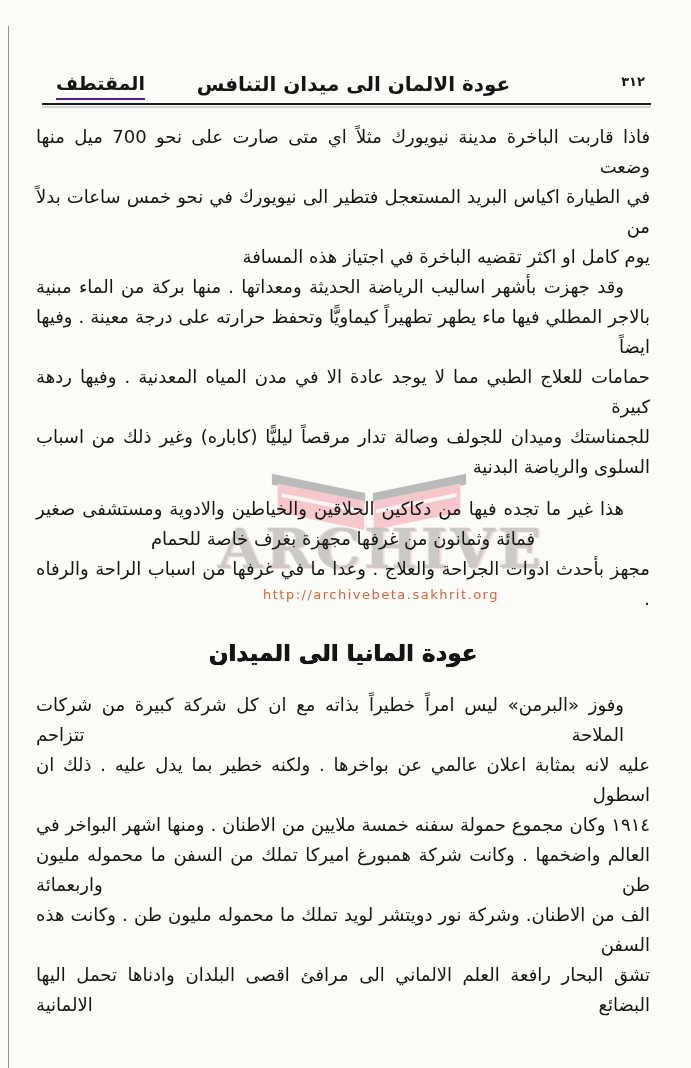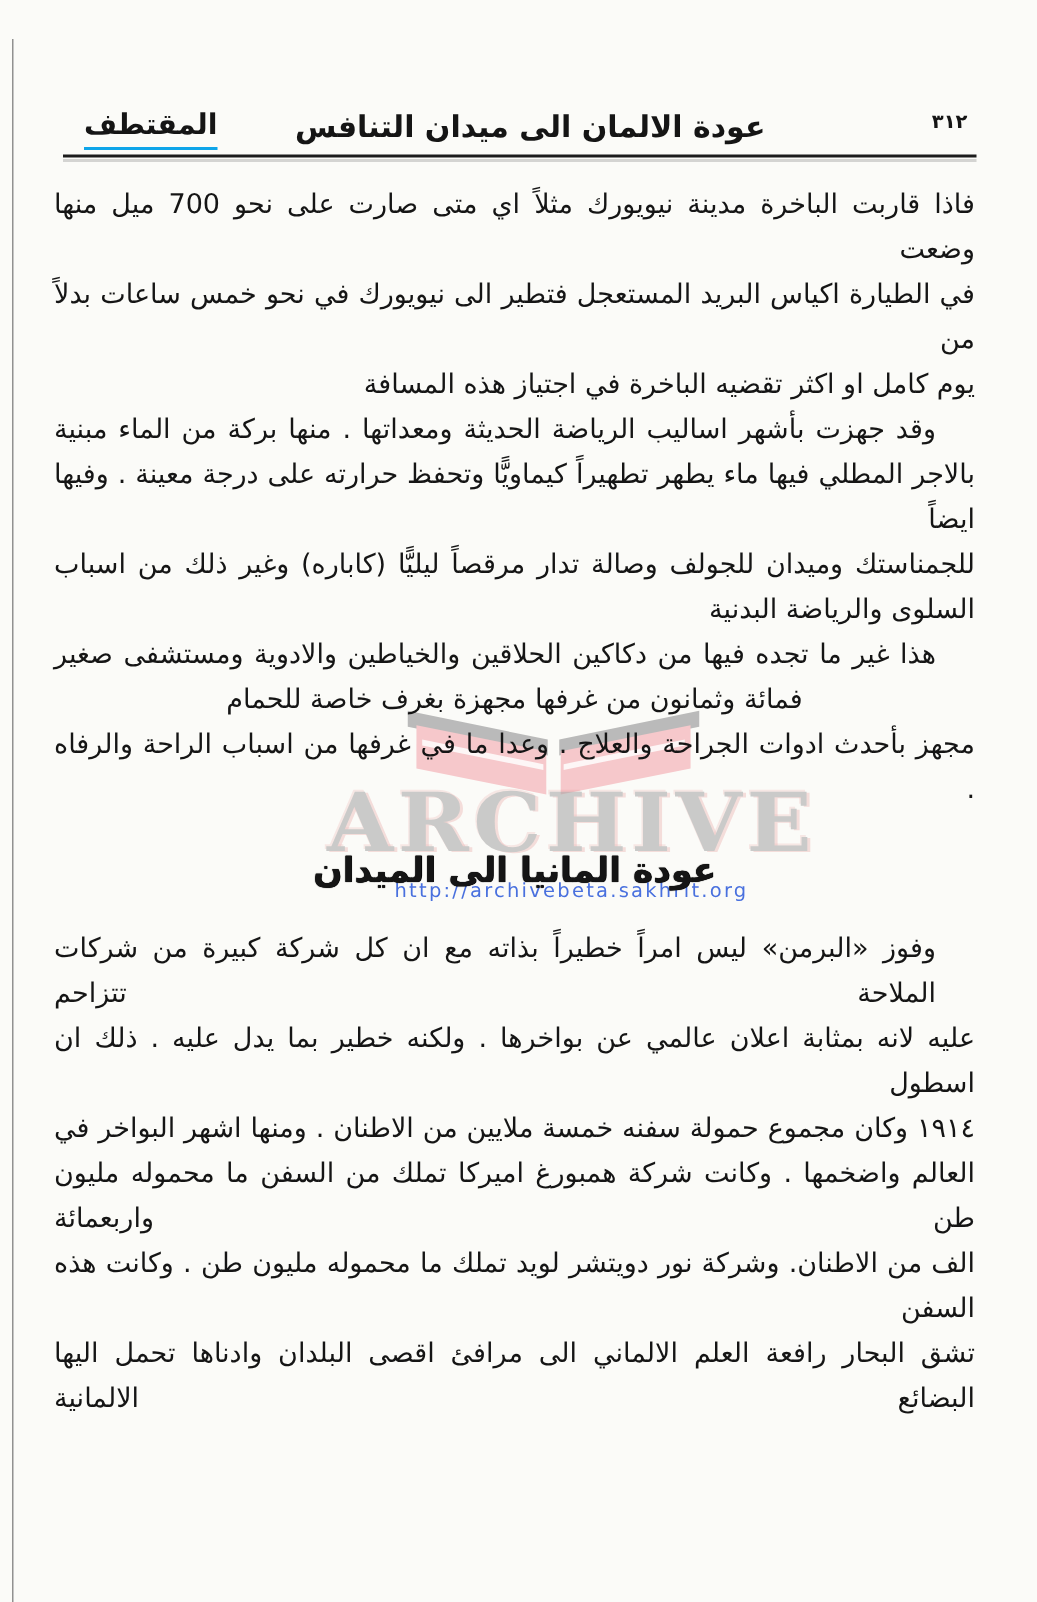--- a/index.html
+++ b/index.html
@@ -13,21 +13,21 @@
     color:#151515;
   }
   .edge-line{
     position:absolute;left:8px;top:26px;bottom:0;width:1px;
     background:rgba(110,110,110,.75);
   }
   .header{position:absolute;top:66px;left:0;right:0;height:42px;}
   .journal{
     position:absolute;left:56px;top:6px;
     font-size:19px;font-weight:bold;
-    border-bottom:2px solid #0ea5e9;padding-bottom:4px;
+    border-bottom:2px solid #4c1d95;padding-bottom:4px;
   }
   .htitle{
     position:absolute;left:16px;right:0;top:6px;text-align:center;
     font-size:20px;font-weight:bold;
   }
   .pagenum{
     position:absolute;right:46px;top:8px;
     font-size:13px;font-weight:bold;letter-spacing:3px;
   }
   .rule{
@@ -60,21 +60,21 @@
     font-size:57px;line-height:60px;letter-spacing:3px;
     color:#a3a3a3;opacity:.55;
     text-shadow:2px 1px 0 rgba(222,128,128,.45),-1px -1px 0 rgba(222,128,128,.3);
     transform:scaleY(.95);
   }
   .wm-url{
     position:absolute;top:587px;left:198px;width:366px;z-index:1;
     text-align:center;direction:ltr;
     font-family:"DejaVu Sans",sans-serif;
     font-size:13px;letter-spacing:1.5px;
-    color:#1d4ed8;opacity:.8;
+    color:#c2410c;opacity:.8;
   }
 </style>
 </head>
 <body>
 
 <div class="page">
 
   <div class="edge-line"></div>
 
   <svg class="wm-book" viewBox="0 0 210 72" aria-hidden="true">
@@ -98,24 +98,25 @@
   <div class="content">
     <div>
         <div class="para">
           <div class="line">فاذا قاربت الباخرة مدينة نيويورك مثلاً اي متى صارت على نحو 700 ميل منها وضعت</div>
           <div class="line">في الطيارة اكياس البريد المستعجل فتطير الى نيويورك في نحو خمس ساعات بدلاً من</div>
           <div class="line last-start">يوم كامل او اكثر تقضيه الباخرة في اجتياز هذه المسافة</div>
         </div>
         <div class="para">
           <div class="line indent">وقد جهزت بأشهر اساليب الرياضة الحديثة ومعداتها . منها بركة من الماء مبنية</div>
           <div class="line">بالاجر المطلي فيها ماء يطهر تطهيراً كيماويًّا وتحفظ حرارته على درجة معينة . وفيها ايضاً</div>
+          <div class="line">حمامات للعلاج الطبي مما لا يوجد عادة الا في مدن المياه المعدنية . وفيها ردهة كبيرة</div>
           <div class="line">للجمناستك وميدان للجولف وصالة تدار مرقصاً ليليًّا (كاباره) وغير ذلك من اسباب</div>
           <div class="line last-start">السلوى والرياضة البدنية</div>
         </div>
-        <div class="para" style="">
+        <div class="para" style="margin-top: 12px;">
           <div class="line indent">هذا غير ما تجده فيها من دكاكين الحلاقين والخياطين والادوية ومستشفى صغير</div>
           <div class="line last-center">فمائة وثمانون من غرفها مجهزة بغرف خاصة للحمام</div>
           <div class="line">مجهز بأحدث ادوات الجراحة والعلاج . وعدا ما في غرفها من اسباب الراحة والرفاه .</div>
         </div>
       </div>
     <div class="heading">عودة المانيا الى الميدان</div>
     <div>
         <div class="para">
           <div class="line indent">وفوز «البرمن» ليس امراً خطيراً بذاته مع ان كل شركة كبيرة من شركات الملاحة تتزاحم</div>
           <div class="line">عليه لانه بمثابة اعلان عالمي عن بواخرها . ولكنه خطير بما يدل عليه . ذلك ان اسطول</div>

